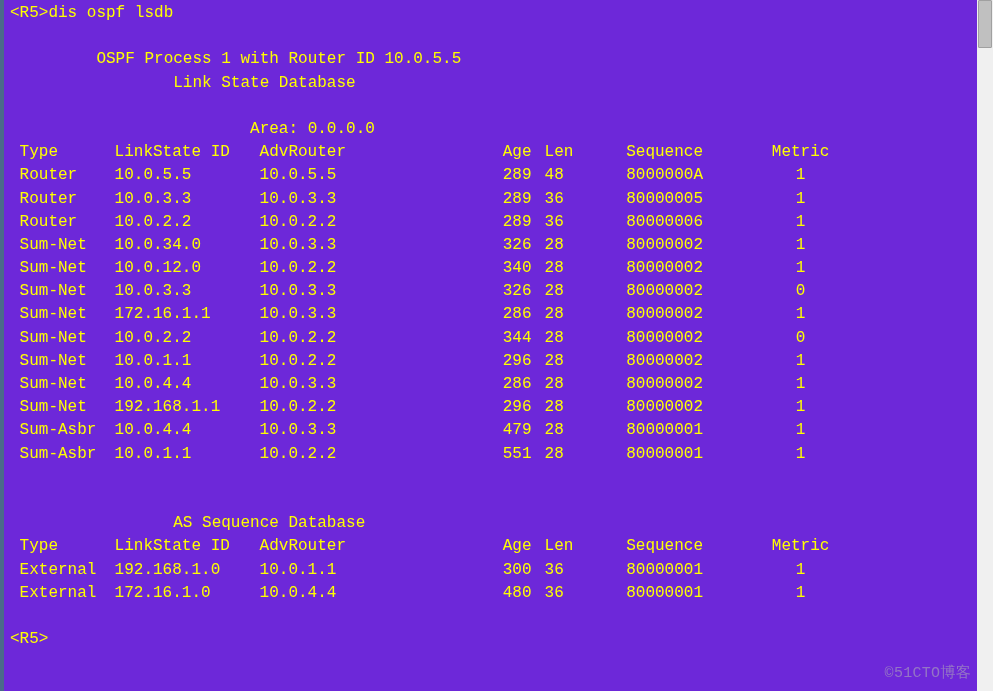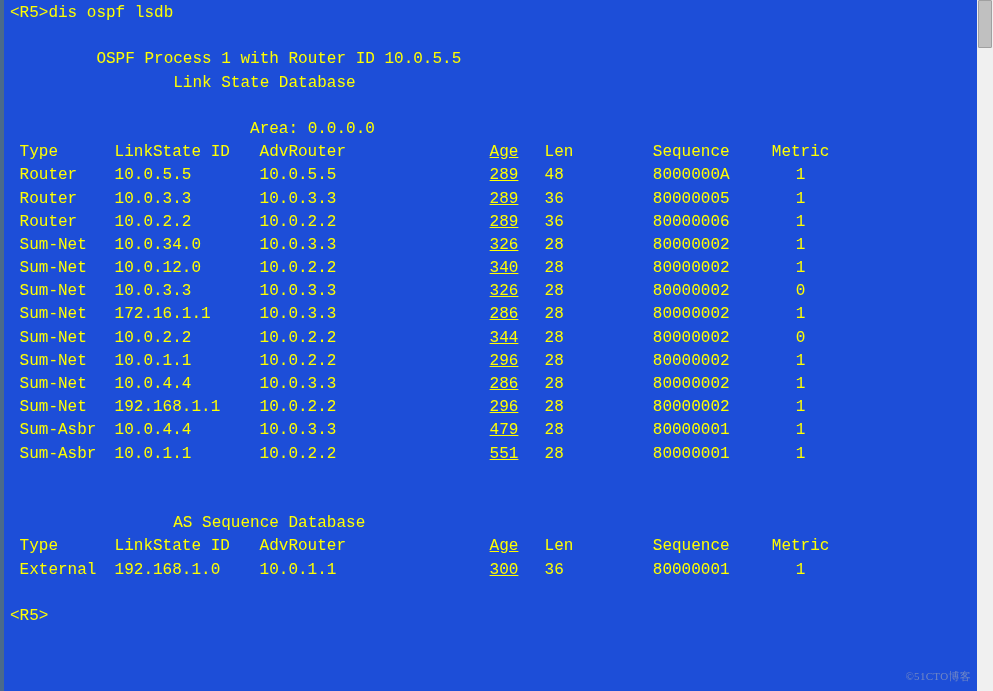--- a/index.html
+++ b/index.html
@@ -13,21 +13,21 @@
       font-size: 16px;
       line-height: 1.45;
       color: #ffff00;
       padding: 0;
       width: 993px;
       height: 691px;
       overflow: hidden;
       position: relative;
     }
     .terminal {
-      background: #1d4ed8;
+      background: #6d28d9;
       border-left: 4px solid #4a6a8a;
       padding: 2px 0 2px 0;
       height: 100%;
       position: relative;
     }
     .scrollbar-v {
       position: absolute;
       right: 0;
       top: 0;
       width: 16px;
@@ -50,35 +50,35 @@
     }
     .line {
       white-space: pre;
       color: #ffff00;
       min-height: 1.45em;
     }
     .watermark {
       position: absolute;
       right: 22px;
       bottom: 6px;
-      font-family: Liberation Serif, serif;
-      font-size: 11px;
+      font-family: Liberation Mono, monospace;
+      font-size: 15px;
       color: rgba(180,180,180,0.55);
       letter-spacing: 0.3px;
       text-align: right;
     }
     .hdr-row span, .data-row span {
       display:inline-block;
     }
     .col-type { width: 95px; }
     .col-ls   { width: 145px; }
     .col-adv  { width: 230px; }
-    .col-age  { width: 55px; text-align:left;text-decoration:underline; }
+    .col-age  { width: 55px; text-align:center; }
     .col-len  { width: 55px; text-align:left; }
-    .col-seq  { width: 130px; text-align:right; }
+    .col-seq  { width: 130px; text-align:center; }
     .col-met  { width: 60px; text-align:center;margin-left:41px; }
   </style>
 </head>
 <body>
 
 <div class="terminal">
   <div class="content">
 
     <div class="line">&lt;R5&gt;dis ospf lsdb</div>
     <div class="line"></div>
@@ -106,20 +106,21 @@
       </div>
 
     <div class="line"></div>
     <div class="line"></div>
     <div class="line">                 AS Sequence Database</div>
 
     <div class="line hdr-row"> <span class="col-type">Type</span><span class="col-ls">LinkState ID</span><span class="col-adv">AdvRouter</span><span class="col-age">Age</span><span class="col-len">Len</span><span class="col-seq">Sequence</span><span class="col-met">Metric</span></div>
 
     <div id="rows-ext">
         <div class="line data-row"> <span class="col-type">External</span><span class="col-ls">192.168.1.0</span><span class="col-adv">10.0.1.1</span><span class="col-age">300</span><span class="col-len">36</span><span class="col-seq">80000001</span><span class="col-met">1</span></div>
+        <div class="line data-row"> <span class="col-type">External</span><span class="col-ls">172.16.1.0</span><span class="col-adv">10.0.4.4</span><span class="col-age">480</span><span class="col-len">36</span><span class="col-seq">80000001</span><span class="col-met">1</span></div>
       </div>
 
     <div class="line"></div>
     <div class="line">&lt;R5&gt;</div>
 
   </div>
 
   <div class="scrollbar-v">
     <div class="thumb"></div>
   </div>

